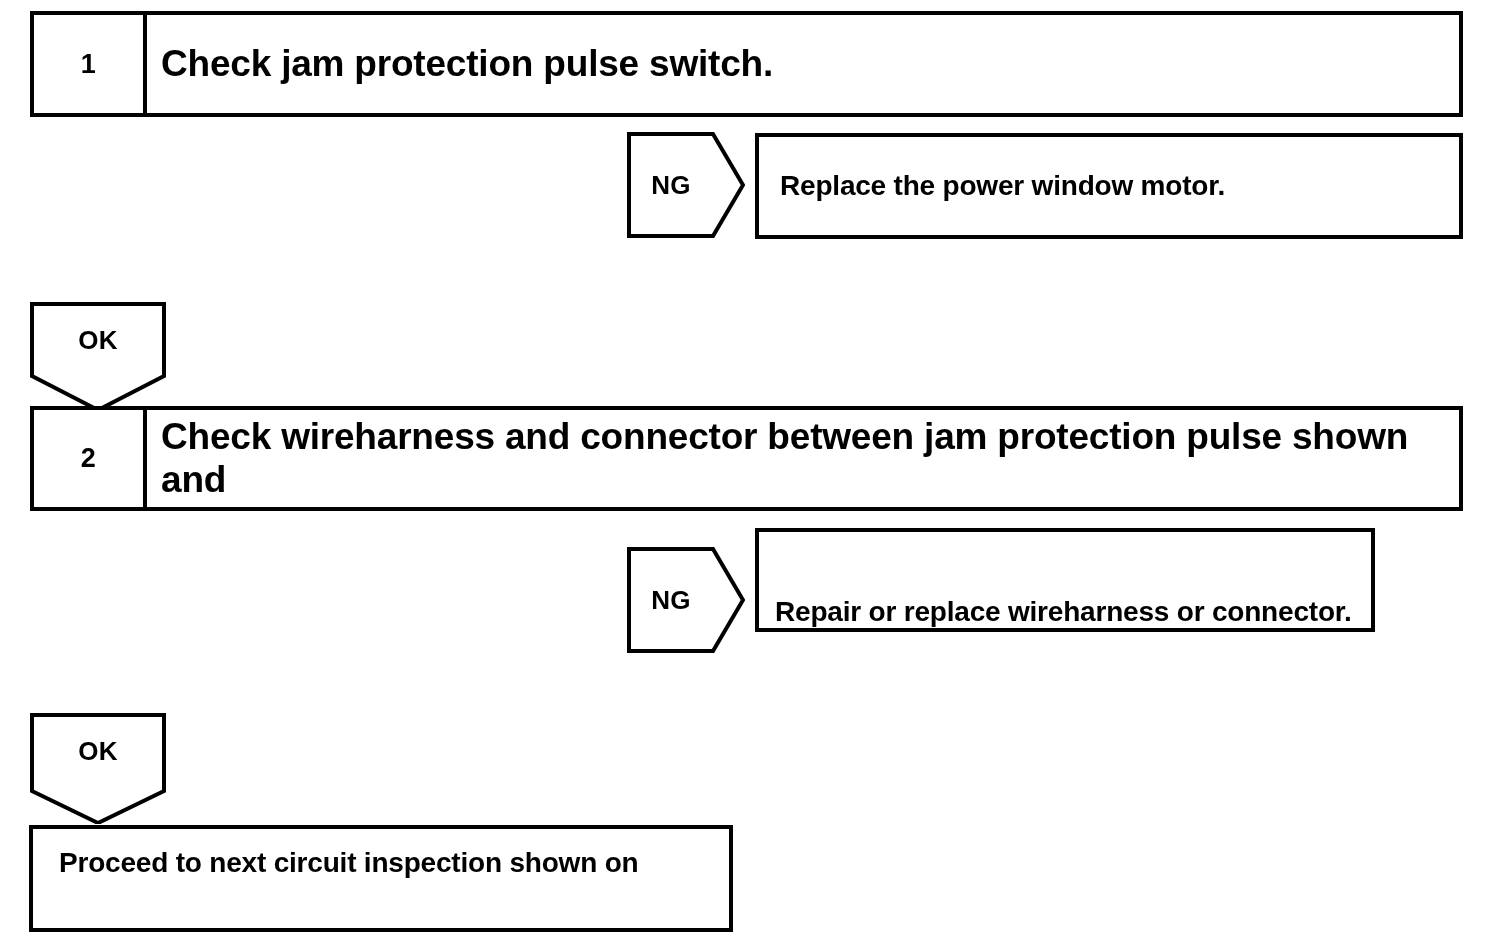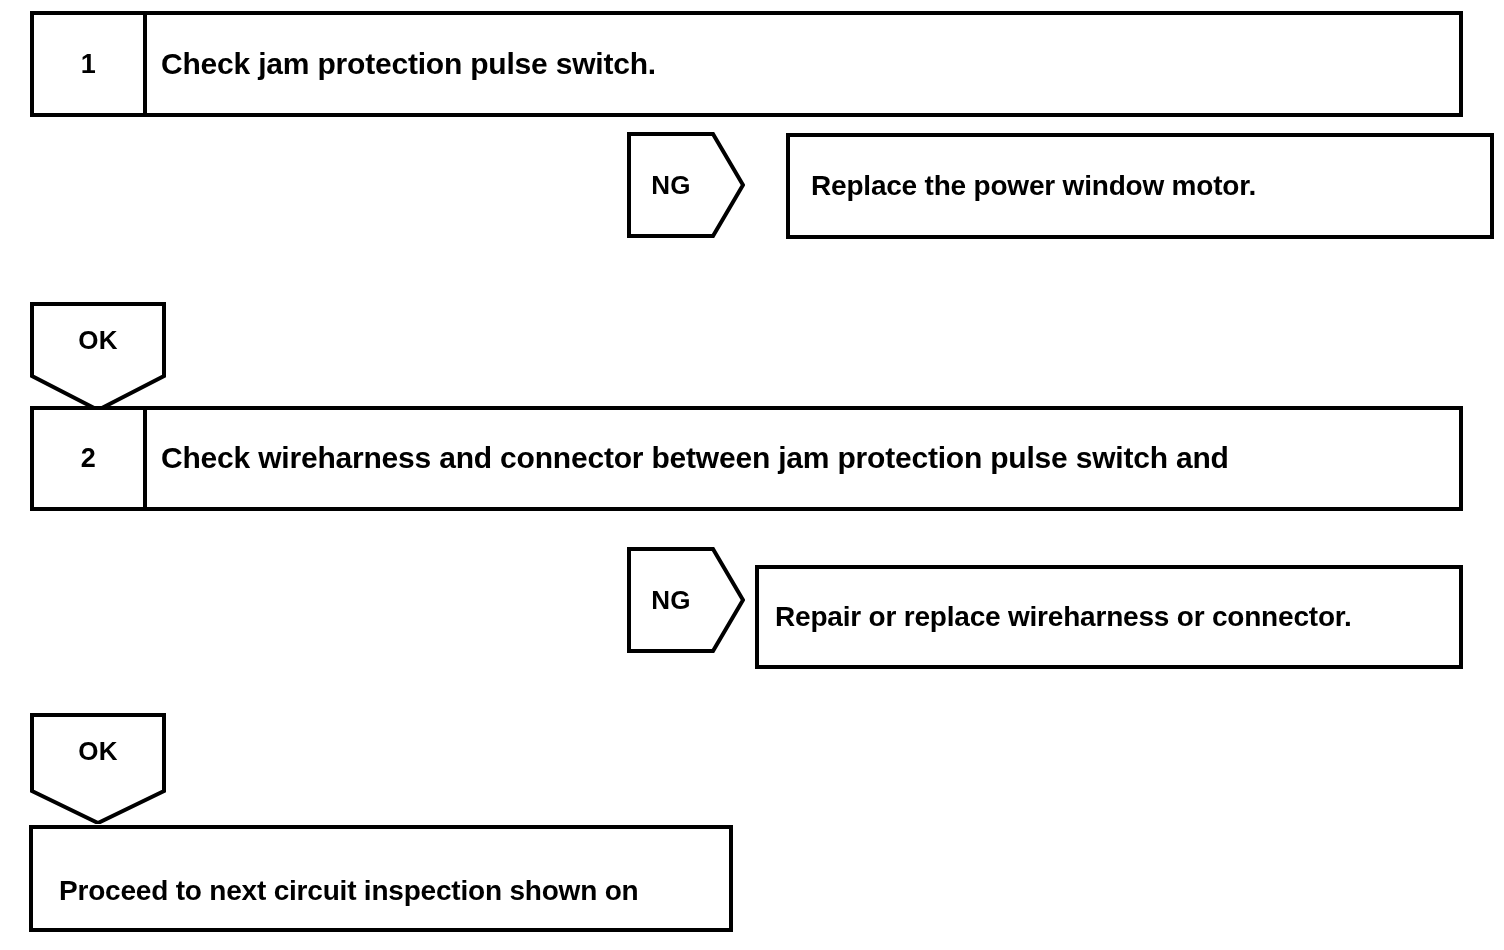--- a/index.html
+++ b/index.html
@@ -43,21 +43,21 @@
     font-size: 27px;
     font-weight: bold;
     letter-spacing: 0.5px;
   }
   .step-text {
     flex: 1;
     display: flex;
     align-items: center;
     padding-left: 14px;
     padding-right: 16px;
-    font-size: 30px;
+    font-size: 37px;
     font-weight: bold;
     line-height: 1.14;
     letter-spacing: -0.2px;
   }
   .step-text .line { display: block; }
 
   
   .action-box {
     position: absolute;
     border: 4px solid #000;
@@ -77,21 +77,21 @@
     border: 4px solid #000;
     box-sizing: border-box;
     background: #fff;
     padding-left: 26px;
     padding-top: 14px;
     font-size: 28px;
     font-weight: bold;
     line-height: 1.42;
     letter-spacing: -0.2px;
   }
-  .terminal-box .line { display: block; margin-top: 28px; }
+  .terminal-box .line { display: block; }
   .terminal-box .line.spaced { letter-spacing: 0.6px; }
 
   
   .ng-arrow {
     position: absolute;
     width: 118px;
     height: 106px;
   }
   .ng-arrow svg { display: block; }
   .ng-arrow .ng-label {
@@ -142,48 +142,48 @@
     </div>
   </div>
 
   <div class="ng-arrow" style="left:627px; top:132px;">
     <svg width="118" height="106" viewBox="0 0 118 106" aria-hidden="true">
       <polygon points="2,2 86,2 116,53 86,104 2,104" fill="#ffffff" stroke="#000000" stroke-width="4" stroke-linejoin="miter"></polygon>
     </svg>
     <div class="ng-label">NG</div>
   </div>
 
-  <div class="action-box" style="left:786px; top:133px; width:708px; height:106px;padding-left:21px;">
+  <div class="action-box" style="left:755px; top:133px; width:708px; height:106px;padding-left:21px;">
     <span>Replace the power window motor.</span>
   </div>
 
   <div class="ok-arrow" style="left:30px; top:258px;">
     <svg width="136" height="111" viewBox="0 0 136 111" aria-hidden="true">
       <polygon points="2,2 134,2 134,74 68,108 2,74" fill="#ffffff" stroke="#000000" stroke-width="4" stroke-linejoin="miter"></polygon>
     </svg>
     <div class="ok-label">OK</div>
   </div>
 
   <div class="step-box" style="left:30px; top:406px; width:1433px; height:105px;">
     <div class="step-num">2</div>
     <div class="step-text">
       <div>
-        <span class="line">Check wireharness and connector between jam protection pulse switch and</span>
+        <span class="line">Check wireharness and connector between jam protection pulse shown and</span>
       </div>
     </div>
   </div>
 
   <div class="ng-arrow" style="left:627px; top:547px;">
     <svg width="118" height="106" viewBox="0 0 118 106" aria-hidden="true">
       <polygon points="2,2 86,2 116,53 86,104 2,104" fill="#ffffff" stroke="#000000" stroke-width="4" stroke-linejoin="miter"></polygon>
     </svg>
     <div class="ng-label">NG</div>
   </div>
 
-  <div class="action-box" style="left:755px; top:565px; width:708px; height:104px;">
+  <div class="action-box" style="left:755px; top:528px; width:620px; height:104px;align-items:flex-end;">
     <span>Repair or replace wireharness or connector.</span>
   </div>
 
   <div class="ok-arrow" style="left:30px; top:669px;">
     <svg width="136" height="111" viewBox="0 0 136 111" aria-hidden="true">
       <polygon points="2,2 134,2 134,78 68,110 2,78" fill="#ffffff" stroke="#000000" stroke-width="4" stroke-linejoin="miter"></polygon>
     </svg>
     <div class="ok-label">OK</div>
   </div>
 

